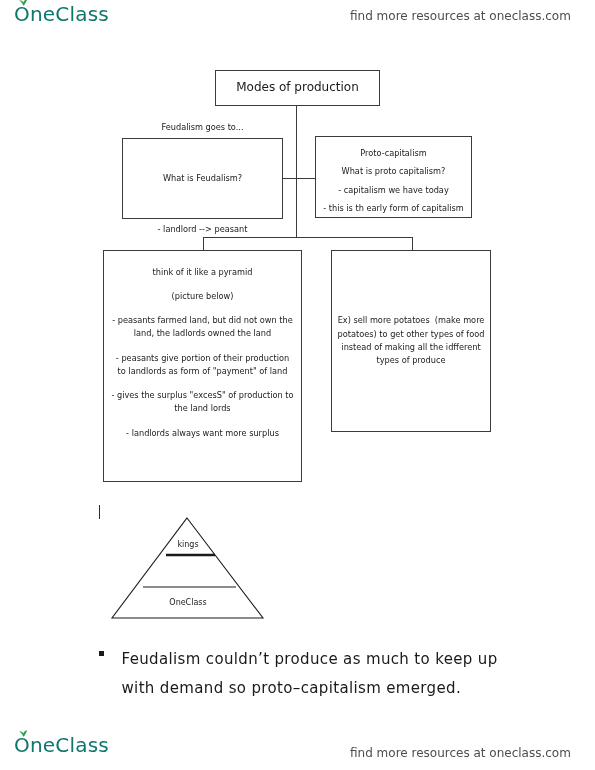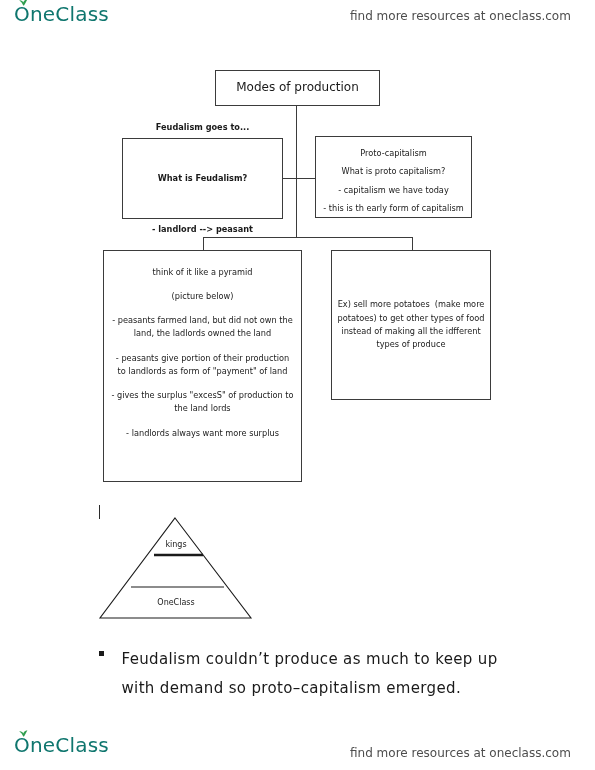--- a/index.html
+++ b/index.html
@@ -85,38 +85,38 @@
   #node-modes {
     left: 215px; top: 70px; width: 165px; height: 36px;
     justify-content: center;
     font-size: 12px;
   }
   #node-feudalism {
     left: 122px; top: 138px; width: 161px; height: 81px;
     justify-content: center;
     padding: 0 8px;
   }
-  #node-feudalism .line { margin: 19px 0; font-weight: bold; }
+  #node-feudalism .line { margin: 19px 0; }
 
   #node-proto {
     left: 315px; top: 136px; width: 157px; height: 82px;
     justify-content: flex-start;
     padding: 7px 6px 0 6px;
   }
   #node-proto .line { margin: 2.6px 0; }
 
   #node-pyramidnotes {
     left: 103px; top: 250px; width: 199px; height: 232px;
     justify-content: flex-start;
     padding: 9px 7px 0 7px;
   }
   #node-pyramidnotes .line { margin: 5.5px 0; }
 
   #node-example {
-    left: 331px; top: 250px; width: 160px; height: 150px;
+    left: 331px; top: 250px; width: 160px; height: 182px;
     justify-content: center;
     padding: 16px 3px;
   }
   #node-example .line { margin: 0; }
 
   
   .conn {
     position: absolute;
     background: #3b3b3b;
     z-index: 1;
@@ -137,21 +137,21 @@
     position: absolute;
     left: 99px; top: 505px;
     width: 1.4px; height: 14px;
     background: #2b2b2b;
     z-index: 2;
   }
 
   
   #pyramid {
     position: absolute;
-    left: 96px; top: 514px;
+    left: 108px; top: 514px;
     width: 160px; height: 108px;
     z-index: 2;
   }
   .pyr-label {
     position: absolute;
     font-family: "DejaVu Sans", sans-serif;
     font-size: 8px;
     color: #1a1a1a;
     text-align: center;
     width: 100%;

